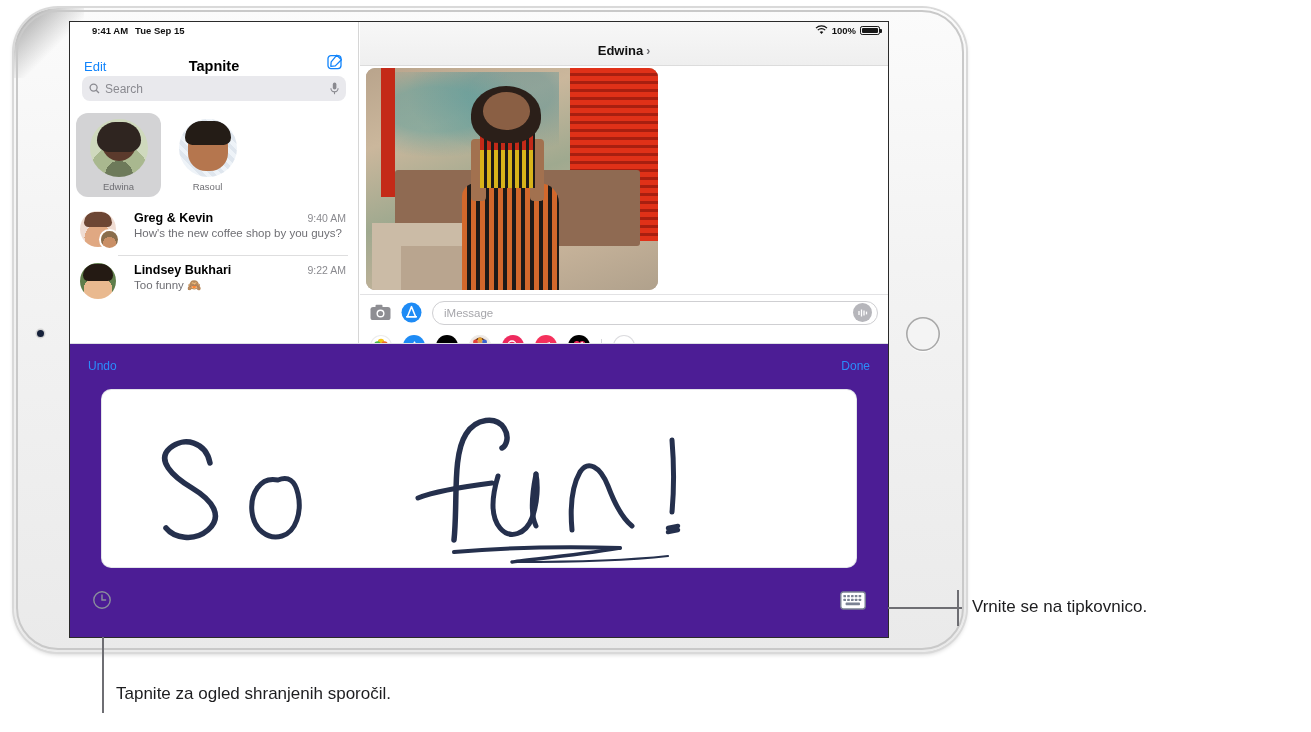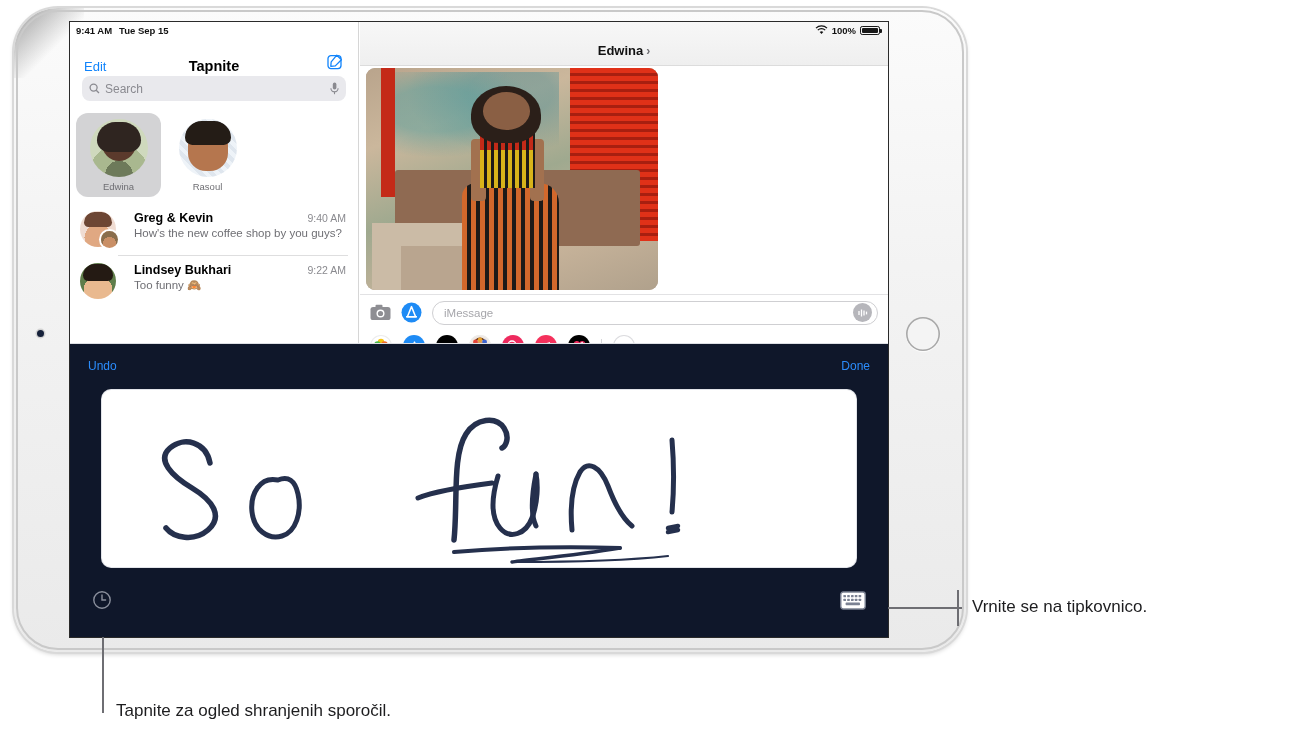--- a/index.html
+++ b/index.html
@@ -54,21 +54,21 @@
   }
 
   
   .status-bar {
     position: absolute; left: 0; top: 0; width: 818px; height: 16px;
     display: flex; align-items: center; justify-content: space-between;
     padding: 0 8px 0 6px;
     font-size: 9.5px; font-weight: bold; color: #111;
     z-index: 6;
   }
-  .sb-left { display: flex; gap: 7px; align-items: flex-start; }
+  .sb-left { display: flex; gap: 7px; align-items: flex-start; margin-left: 16px; }
   .sb-right { display: flex; gap: 4px; align-items: center; }
   .battery-shell {
     width: 20px; height: 9px; border: 1.2px solid #1a1a1a; border-radius: 2.2px;
     position: relative; display: inline-block;
   }
   .battery-shell::after {
     content:""; position:absolute; right:-3px; top:2.4px;
     width:1.8px; height:4px; background:#1a1a1a; border-radius:0 1px 1px 0;
   }
   .battery-fill { position:absolute; left:1px; top:1px; bottom:1px; right:1px; background:#1a1a1a; border-radius:1px; }
@@ -203,21 +203,21 @@
   .ic-memoji { background: radial-gradient(circle at 50% 62%,#dba877 0 42%,#f0e6dd 42% 100%); box-shadow: inset 0 0 0 1px #ececec;}
   .ic-images { background:#ef २; background:#ee2a5e; }
   .ic-music { background:#f5315c; }
   .ic-digitaltouch { background:#000; }
   .drawer-div { width:1px; height:15px; background:#d7d7da; }
   .ic-more { background:#fff; box-shadow: inset 0 0 0 1px #dcdcdf; color:#6b6b70; font-size:11px; letter-spacing:1px; }
 
   
   .hw-panel {
     position: absolute; left: 0; top: 321px; width: 818px; height: 294px;
-    background: #0f172a; z-index: 5; border-top: 1px solid #dddfe4;
+    background: #4c1d95; z-index: 5; border-top: 1px solid #dddfe4;
   }
   .hw-top { height: 44px; display: flex; align-items: center; justify-content: space-between; padding: 0 18px; }
   .hw-btn { font-size: 12px; color: #2b8cfb; }
   .hw-canvas {
     position: absolute; left: 32px; top: 46px; width: 754px; height: 177px;
     background: #fff; border-radius: 9px; box-shadow: 0 0 0 1px #e2e4e9;
   }
   .hw-ink { position: absolute; inset: 0; }
   .hw-bottom {
     position: absolute; left: 0; right: 0; bottom: 0; height: 70px;
@@ -492,15 +492,15 @@
       </div>
     </div>
   </div>
 
   <div class="lead" style="left:866px; top:607px; width:96px; height:2px;"></div>
   <div class="lead" style="left:957px; top:590px; width:2px; height:36px;"></div>
   <span class="callout-text" style="left:972px; top:597px;">Vrnite se na tipkovnico.</span>
 
   <div class="lead" style="left:102px; top:614px; width:2px; height:94px;"></div>
   <div class="lead" style="left:102px; top:687px; width:2px; height:26px;"></div>
-  <span class="callout-text" style="left:116px; top:701px;">Tapnite za ogled shranjenih sporočil.</span>
+  <span class="callout-text" style="left:116px; top:684px;">Tapnite za ogled shranjenih sporočil.</span>
 
 </div>
 
 </body></html>

